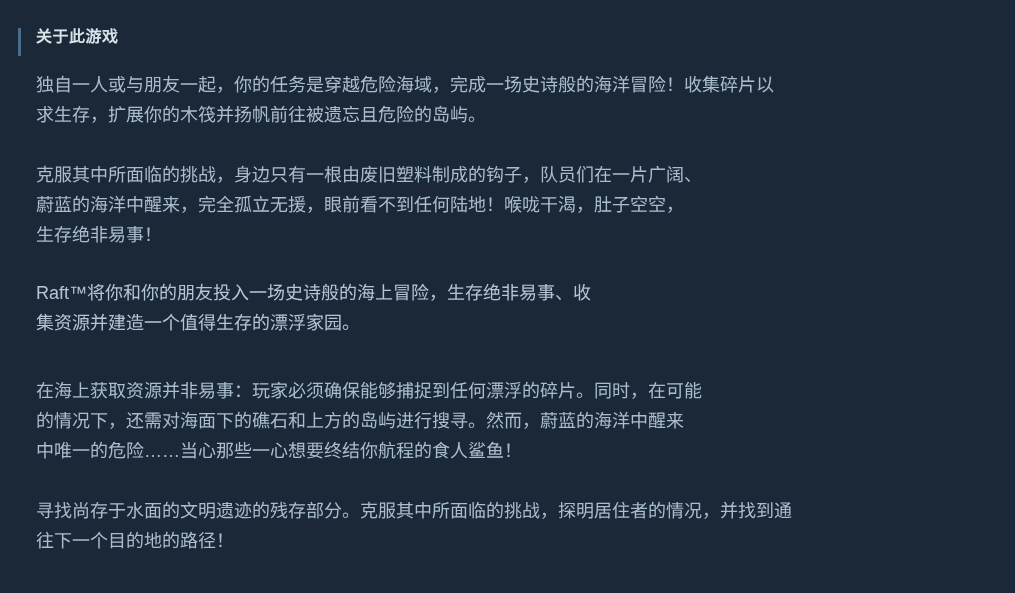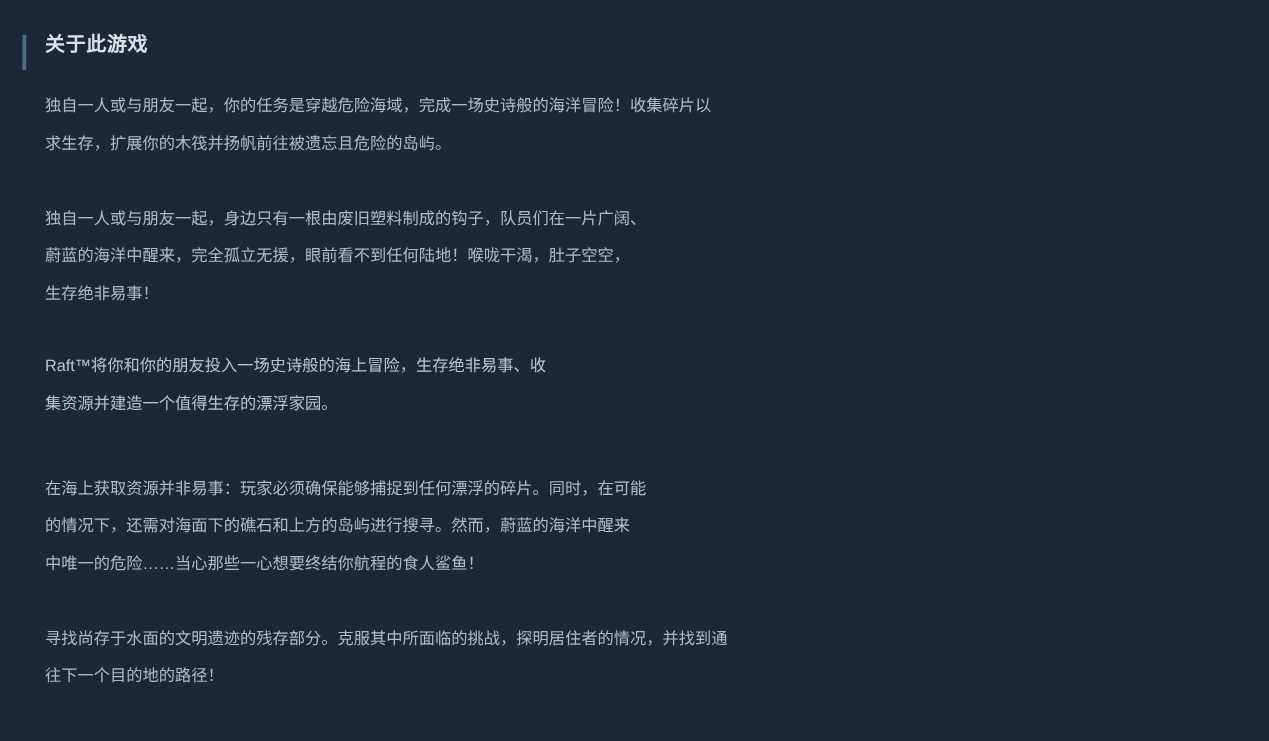--- a/index.html
+++ b/index.html
@@ -36,21 +36,21 @@
   }
   .section-title {
     font-size: 16px;
     font-weight: bold;
     color: #dbe3ea;
     letter-spacing: 0.5px;
     margin: 0 0 22px 0;
     line-height: 22px;
   }
   .para {
-    font-size: 13px;
+    font-size: 18px;
     line-height: 30px;
     color: #a9bdd0;
     margin: 0 0 30px 0;
     max-width: 935px;
     white-space: pre-wrap;
     font-weight: 400;
   }
   .para.tight {
     margin-bottom: 28px;
   }
@@ -68,21 +68,21 @@
 
   <div class="accent-bar"></div>
 
   <div class="content">
 
     <h2 class="section-title">关于此游戏</h2>
 
     <p class="para">独自一人或与朋友一起，你的任务是穿越危险海域，完成一场史诗般的海洋冒险！收集碎片以
 求生存，扩展你的木筏并扬帆前往被遗忘且危险的岛屿。</p>
 
-    <p class="para tight">独自一人或与朋友一起，身边只有一根由废旧塑料制成的钩子，队员们在一片广阔、
+    <p class="para tight">克服其中所面临的挑战，身边只有一根由废旧塑料制成的钩子，队员们在一片广阔、
 蔚蓝的海洋中醒来，完全孤立无援，眼前看不到任何陆地！喉咙干渴，肚子空空，
 生存绝非易事！</p>
 
     <p class="para brand gap-lg">Raft™将你和你的朋友投入一场史诗般的海上冒险，生存绝非易事、收
 集资源并建造一个值得生存的漂浮家园。</p>
 
     <p class="para">在海上获取资源并非易事：玩家必须确保能够捕捉到任何漂浮的碎片。同时，在可能
 的情况下，还需对海面下的礁石和上方的岛屿进行搜寻。然而，蔚蓝的海洋中醒来
 中唯一的危险……当心那些一心想要终结你航程的食人鲨鱼！</p>
 

